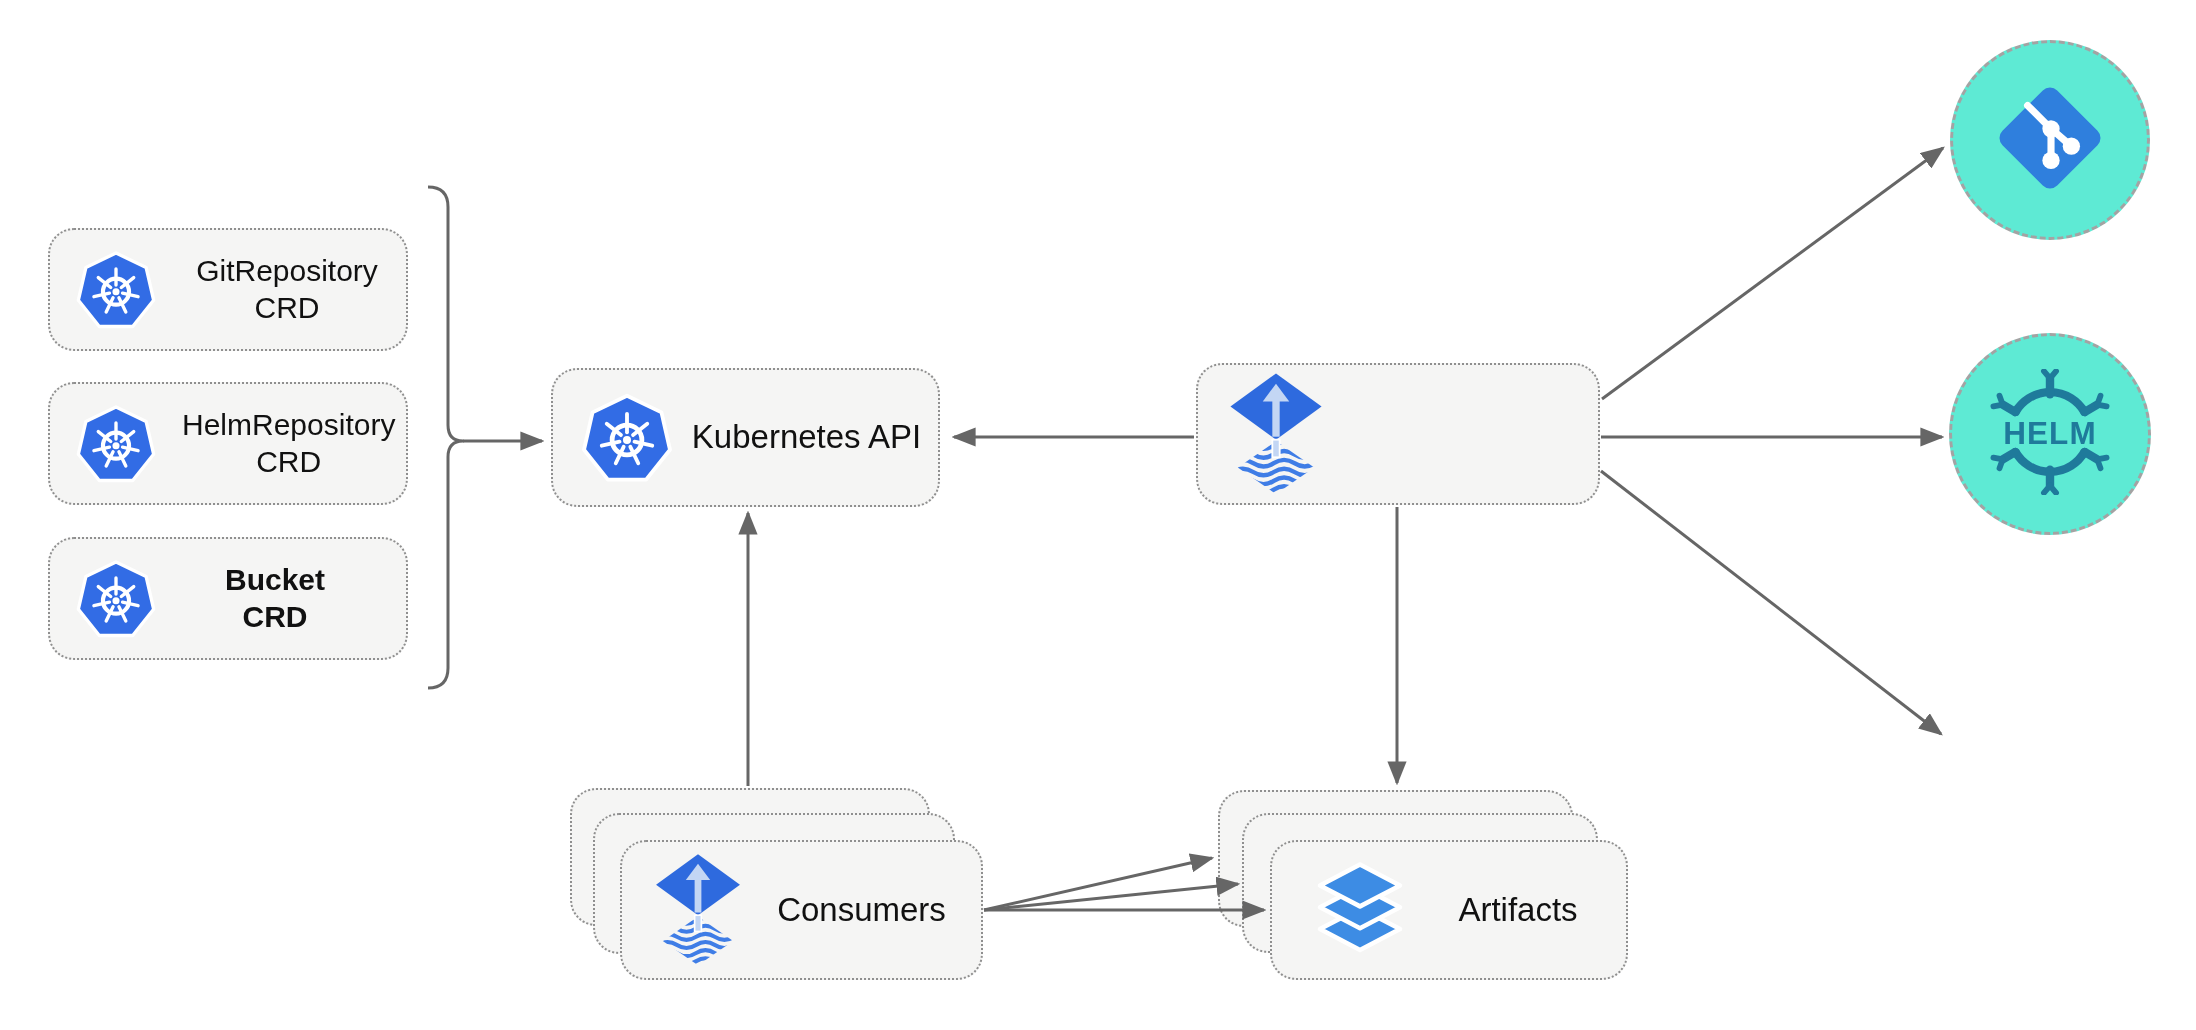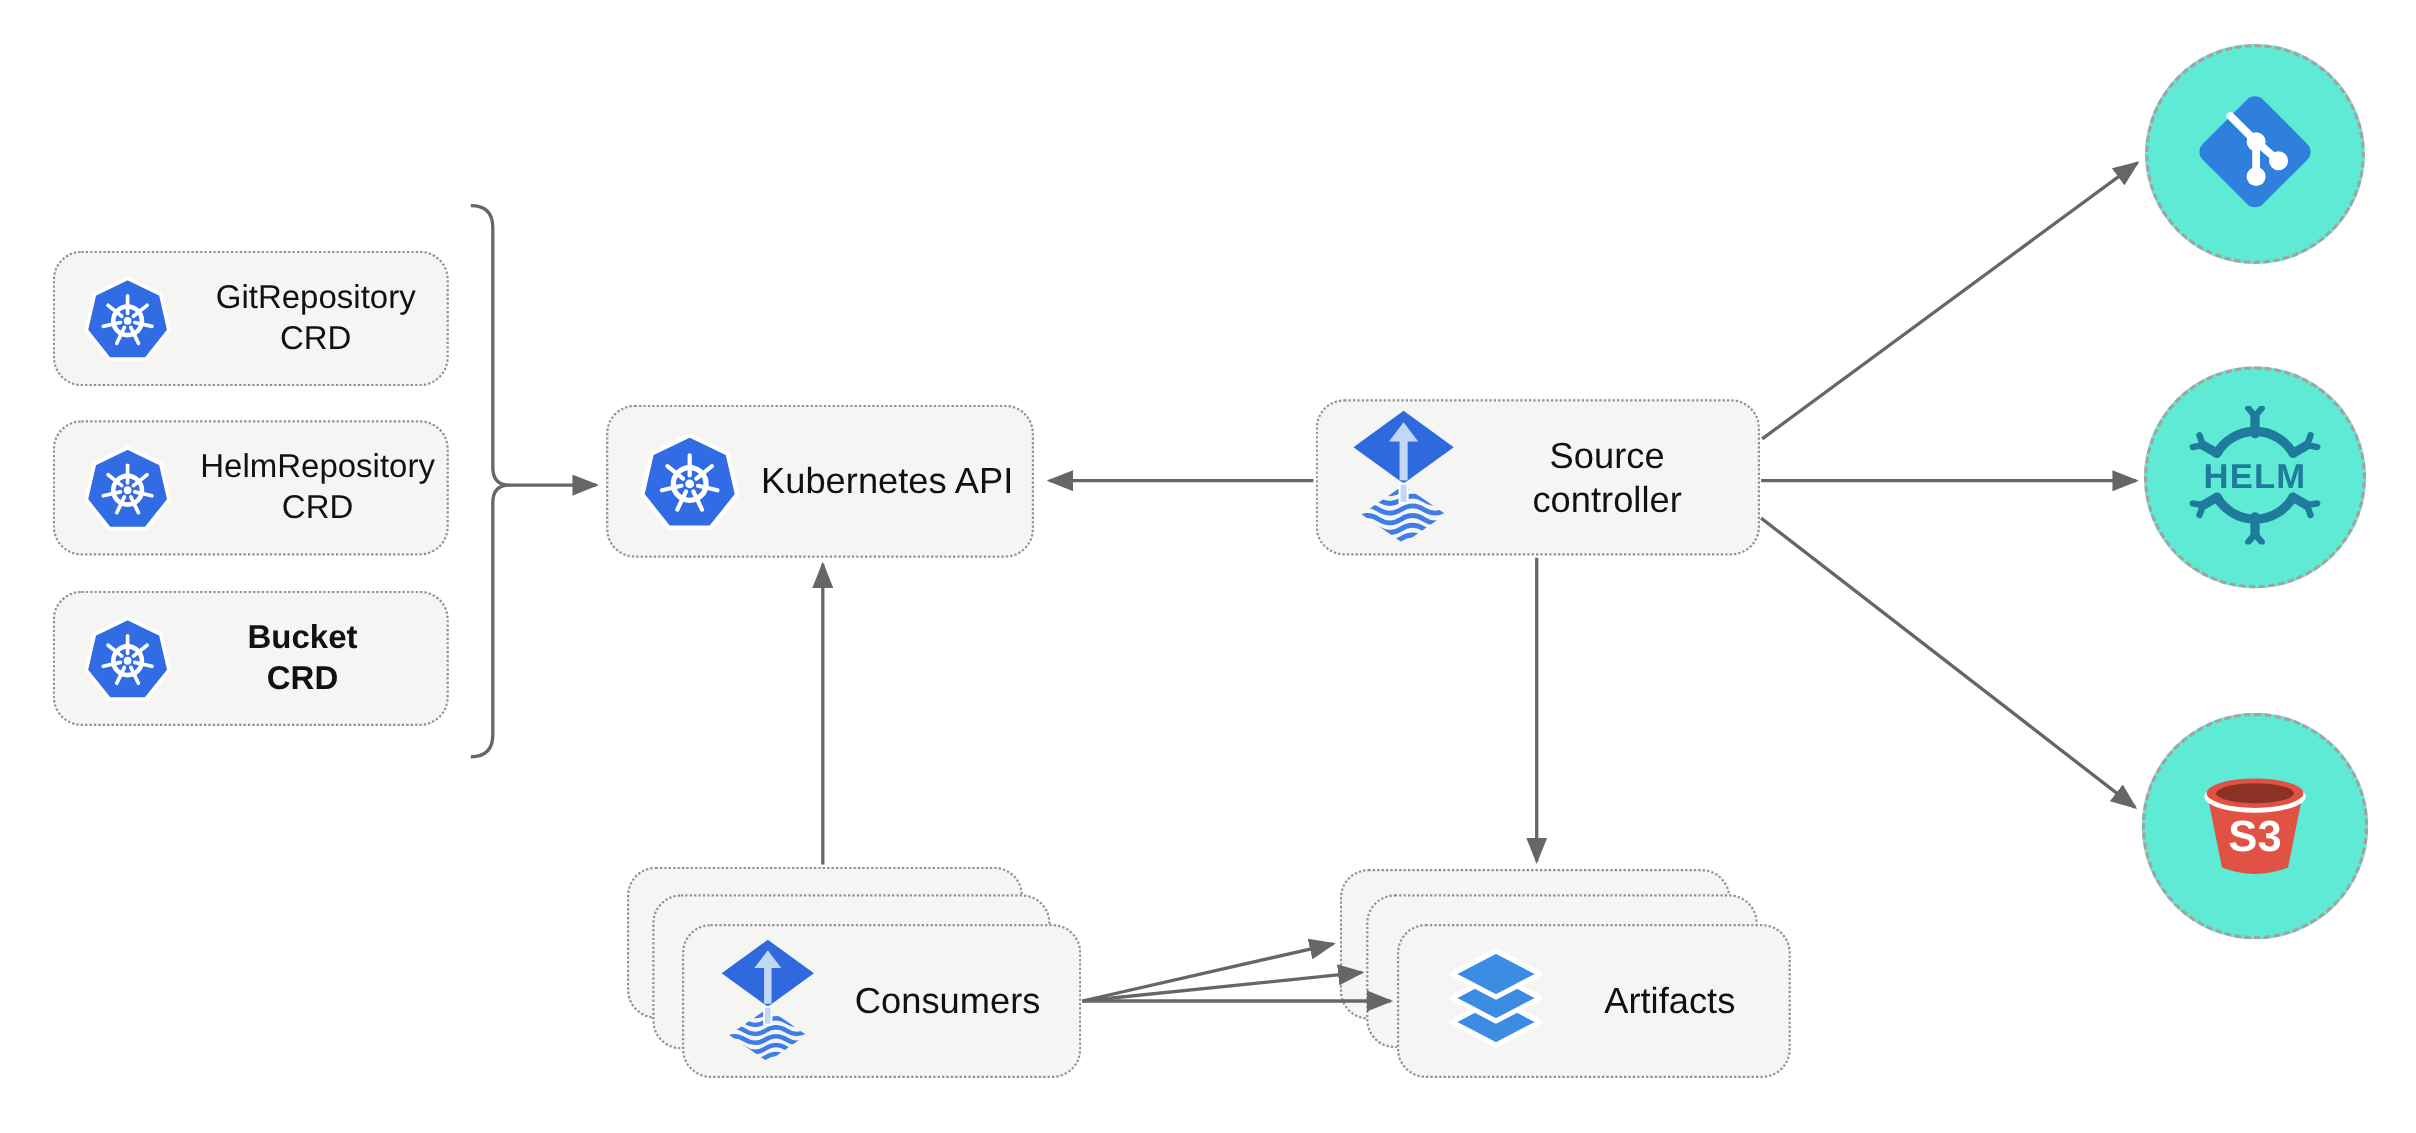--- a/index.html
+++ b/index.html
@@ -136,24 +136,20 @@
             <path d="M6 160 q 14 -9 28 0 t 28 0 t 28 0 t 28 0"></path>
           </g>
         </g>
         <g fill="#c3d6f4">
           <rect x="60" y="92" width="10" height="24" stroke="#ffffff" stroke-width="2.5"></rect>
           <rect x="60" y="38" width="10" height="50"></rect>
           <polygon points="65,16 83,40 47,40"></polygon>
         </g>
       </svg>
     </span>
-    <span class="lbl" style="font-size:33px;">
-      <span>Source</span><br>
-      <span>controller</span>
-    </span>
   </div>
 
   <div class="stackbox z1" style="left:570px;top:788px;width:360px;height:138px;"></div>
   <div class="stackbox z2" style="left:593px;top:813px;width:362px;height:141px;"></div>
   <div class="node z3" style="left:620px;top:840px;width:363px;height:140px;">
     <span class="ic" style="margin-left:32px;">
       <svg width="88" height="115" viewBox="0 0 130 170">
         <polygon points="65,2 127,47 65,92 3,47" fill="#2e6ade"></polygon>
         <g stroke-width="6" fill="none" stroke-linecap="round" stroke="#3f7de6">
           <clipPath id="wavclip2">
@@ -234,31 +230,20 @@
               <line x1="15" y1="86" x2="6.1" y2="84.4"></line>
             <line x1="105" y1="86" x2="108.1" y2="94.5"></line>
               <line x1="105" y1="86" x2="113.9" y2="84.4"></line>
           </g>
         </g>
         <text x="60" y="71" text-anchor="middle" font-size="30" font-weight="bold" letter-spacing="1" fill="#1f7a9b">HELM</text>
       </svg>
     </span>
   </div>
 
-  <div class="bigcircle z1" style="left:1947px;top:648px;width:206px;height:206px;">
-    <span>
-      <svg width="118" height="118" viewBox="0 0 110 110">
-        <path d="M15 32 L27 92 Q55 103 83 92 L95 32 Z" fill="#e05243"></path>
-        <ellipse cx="55" cy="32" rx="43" ry="13.5" fill="#ffffff"></ellipse>
-        <ellipse cx="55" cy="29" rx="41" ry="12.5" fill="#e05243"></ellipse>
-        <ellipse cx="55" cy="29" rx="33" ry="8.5" fill="#8c3123"></ellipse>
-        <text x="55" y="78" text-anchor="middle" font-size="37" font-weight="bold" fill="#ffffff">S3</text>
-      </svg>
-    </span>
-  </div>
 
   <svg class="arrows" width="2196" height="1030" viewBox="0 0 2196 1030">
     <defs>
       <marker id="ah" viewBox="0 0 10 8" refX="9" refY="4" markerWidth="8" markerHeight="6.4" orient="auto-start-reverse">
         <path d="M0 0 L10 4 L0 8 Z" fill="#666666"></path>
       </marker>
     </defs>
     <g stroke="#666666" stroke-width="3" fill="none">
       <path stroke-linejoin="round" d="M428 187 Q448 187 448 207 L448 425 Q448 441 463 441 Q448 441 448 457 L448 668 Q448 688 428 688"></path>
       <line x1="463" y1="441" x2="542" y2="441" marker-end="url(#ah)"></line>

